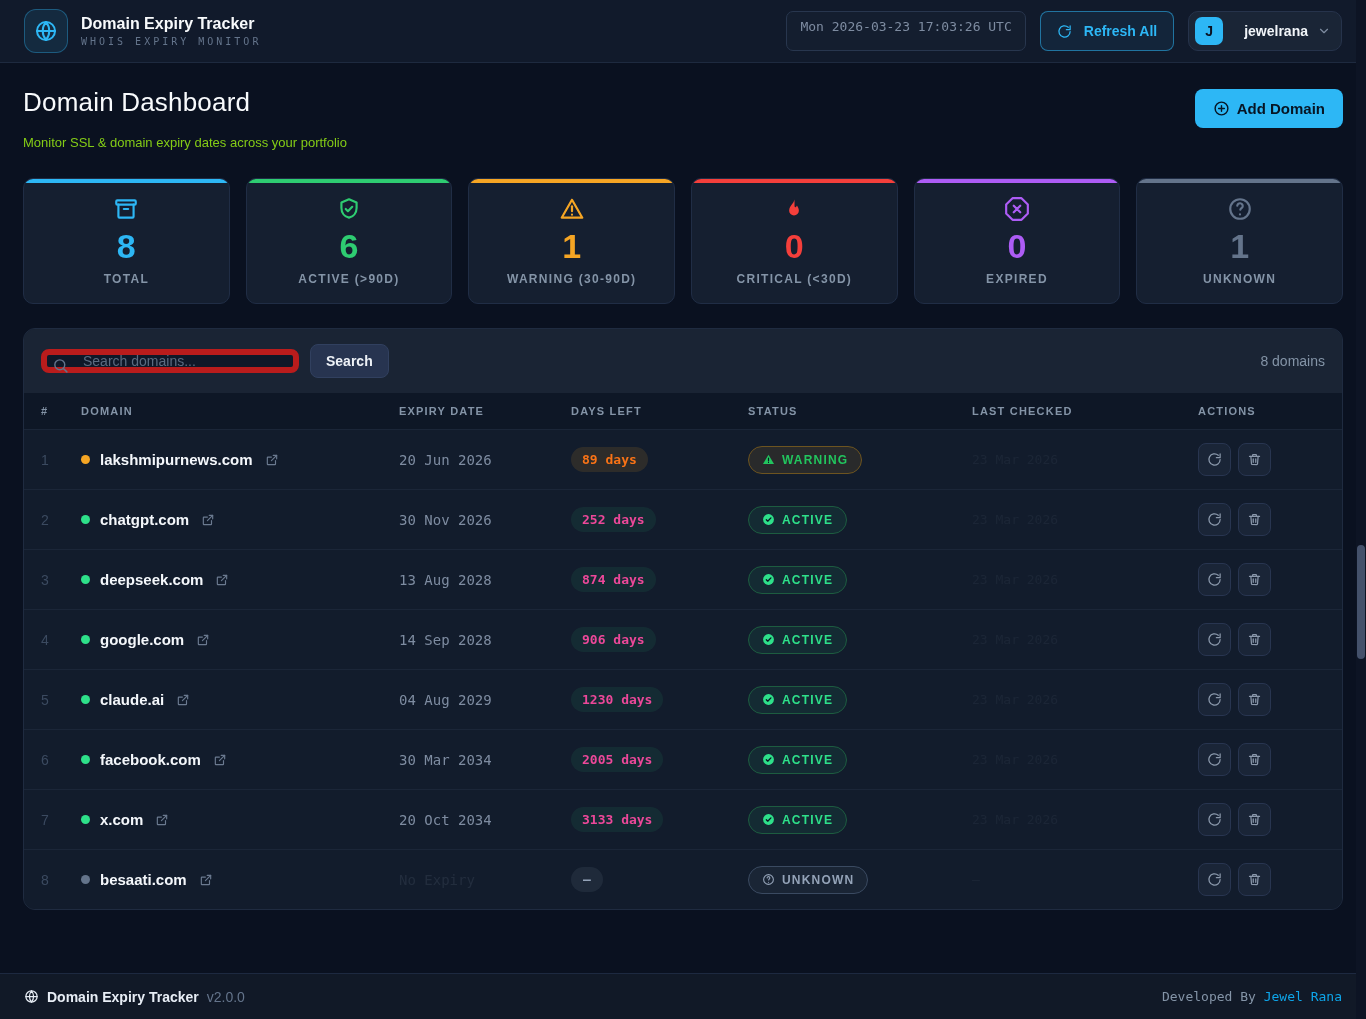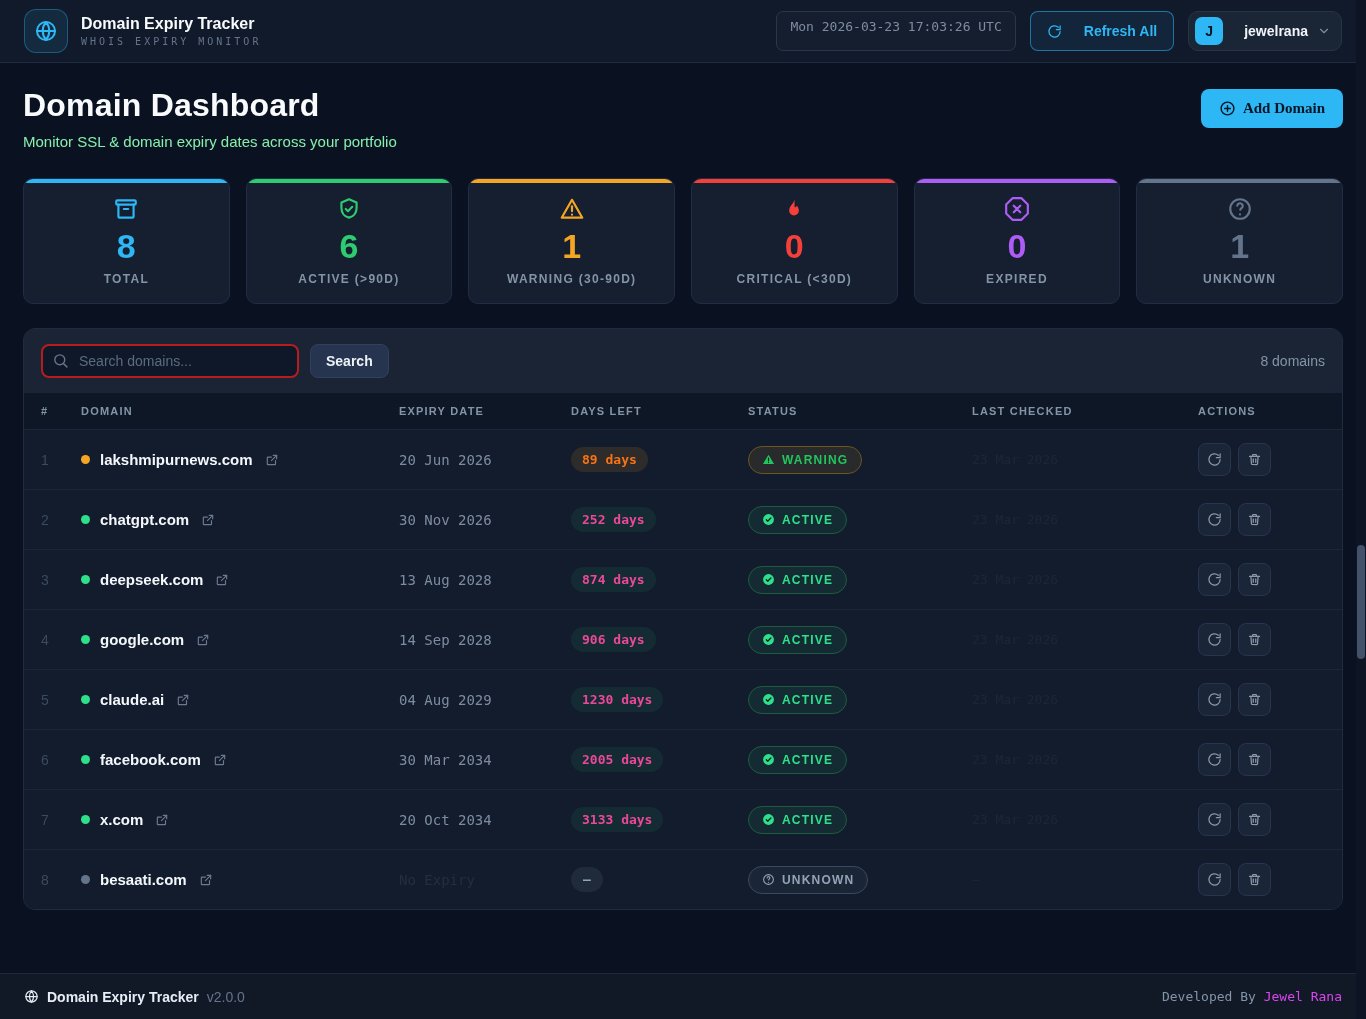--- a/index.html
+++ b/index.html
@@ -25,44 +25,44 @@
   }
   .brand-title { font-size:16px; font-weight:bold; color:#f8fafc; }
   .brand-sub { font-family:"DejaVu Sans Mono", monospace; font-size:10px; letter-spacing:3px; color:#64748b; margin-top:3px; }
   .topbar-right { display:flex; gap:14px; }
   .clock {
     font-family:"DejaVu Sans Mono", monospace; font-size:13px; color:#7e8ca1;
     background:#141e2f; border:1px solid #28364e; border-radius:7px;
     padding:7px 13px;
   }
   .refresh-all {
-    display:flex; align-items:center; gap:22px; cursor:pointer;
+    display:flex; align-items:center; gap:12px; cursor:pointer;
     background:rgba(45,183,245,0.08); border:1px solid rgba(45,183,245,0.55);
     color:#2db7f5; font-weight:bold; font-size:14px;
     border-radius:8px; padding:8px 16px; font-family:inherit;
   }
   .user-chip {
     display:flex; align-items:center; gap:9px; cursor:pointer;
     background:#1a2536; border:1px solid #26334b; border-radius:10px; padding:5px 10px 5px 6px;
   }
   .avatar {
     width:28px; height:28px; border-radius:7px; background:#2db7f5; color:#0a1120;
     font-weight:bold; font-size:14px; display:flex; align-items:center; justify-content:center;
   }
   .user-name { font-weight:bold; font-size:14px; color:#f1f5f9;margin-left:12px; }
   .chev { color:#7e8ca1; }
 
   
   .hero { padding:24px 23px 0; display:flex; justify-content:space-between; align-items:flex-start; }
-  .hero h1 { font-size:32px; font-weight:700; letter-spacing:0.2px; color:#f8fafc; }
-  .hero-sub { margin-top:9px; font-size:15px; color:#86efac; }
+  .hero h1 { font-size:26px; font-weight:400; letter-spacing:0.2px; color:#f8fafc; }
+  .hero-sub { margin-top:17px; font-size:13px; color:#84cc16; }
   .add-domain {
     display:flex; align-items:center; gap:7px; cursor:pointer;
     background:#2db7f5; color:#071524; border:none; border-radius:8px;
-    font-weight:bold; font-size:15px; padding:11px 18px; margin-top:2px; font-family:Liberation Serif, serif;
+    font-weight:bold; font-size:15px; padding:11px 18px; margin-top:2px; font-family:Liberation Sans, sans-serif;
   }
 
   
   .stats { display:grid; grid-template-columns:repeat(6,1fr); gap:16px; padding:28px 23px 0; }
   .stat-card {
     position:relative; height:126px; background:#151f30; border:1px solid #202d45;
     border-radius:10px; overflow:hidden;
     display:flex; flex-direction:column; align-items:center; justify-content:center;
   }
   .stat-top { position:absolute; top:0; left:0; right:0; height:4px; background:var(--accent); }
@@ -72,21 +72,21 @@
 
   
   .panel {
     margin:24px 23px 0; background:#16202f; border:1px solid #1f2b40;
     border-radius:12px; overflow:hidden;
   }
   .toolbar { display:flex; align-items:center; background:#1a2434; padding:15px 17px; }
   .search-wrap { position:relative; }
   .search-wrap .icon { position:absolute; left:11px; top:8px; color:#64748b; }
   .search-input {
-    width:258px; height:34px; background:#0f1828; border:2px solid #b91c1c; border-radius:8px;
+    width:258px; height:24px; background:#0f1828; border:6px solid #b91c1c; border-radius:8px;
     color:#e2e8f0; font-size:14px; padding:0 12px 0 36px; font-family:inherit; outline:none;
   }
   .search-input::placeholder { color:#5b6b80; }
   .search-btn {
     margin-left:11px; height:34px; padding:0 15px; cursor:pointer;
     background:#273450; border:1px solid #31405f; border-radius:8px;
     color:#eef2f7; font-weight:bold; font-size:14px; font-family:inherit;
   }
   .domain-count { margin-left:auto; color:#8494a7; font-size:14px; }
 
@@ -126,21 +126,21 @@
 
   
   .footer {
     position:absolute; left:0; right:0; bottom:0; height:46px;
     background:#111927; border-top:1px solid #1d2940;
     display:flex; align-items:center; justify-content:space-between; padding:0 24px;
   }
   .foot-left { display:flex; align-items:center; gap:8px; font-size:14px; font-weight:bold; color:#e7edf5; }
   .foot-version { color:#64748b; font-weight:normal; }
   .foot-right { font-family:"DejaVu Sans Mono", monospace; font-size:13px; color:#8494a7; }
-  .foot-right a { color:#d946ef; text-decoration:none; }
+  .foot-right a { color:#0ea5e9; text-decoration:none; }
 
   
   .scrollbar { position:absolute; top:0; right:0; width:10px; height:1019px; background:#0d1424; }
   .scroll-thumb { position:absolute; right:1px; top:545px; width:8px; height:114px; border-radius:4px; background:#44516b; }
 
   .icon svg { display:block; }
 </style>
 </head>
 <body>
 

